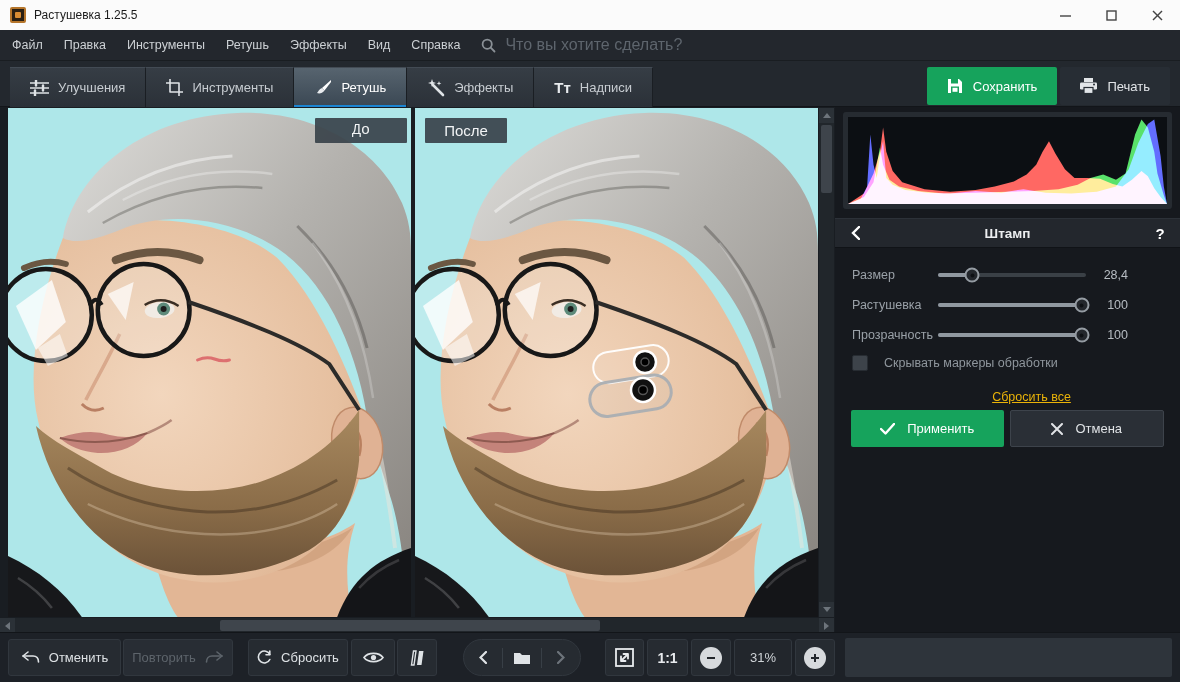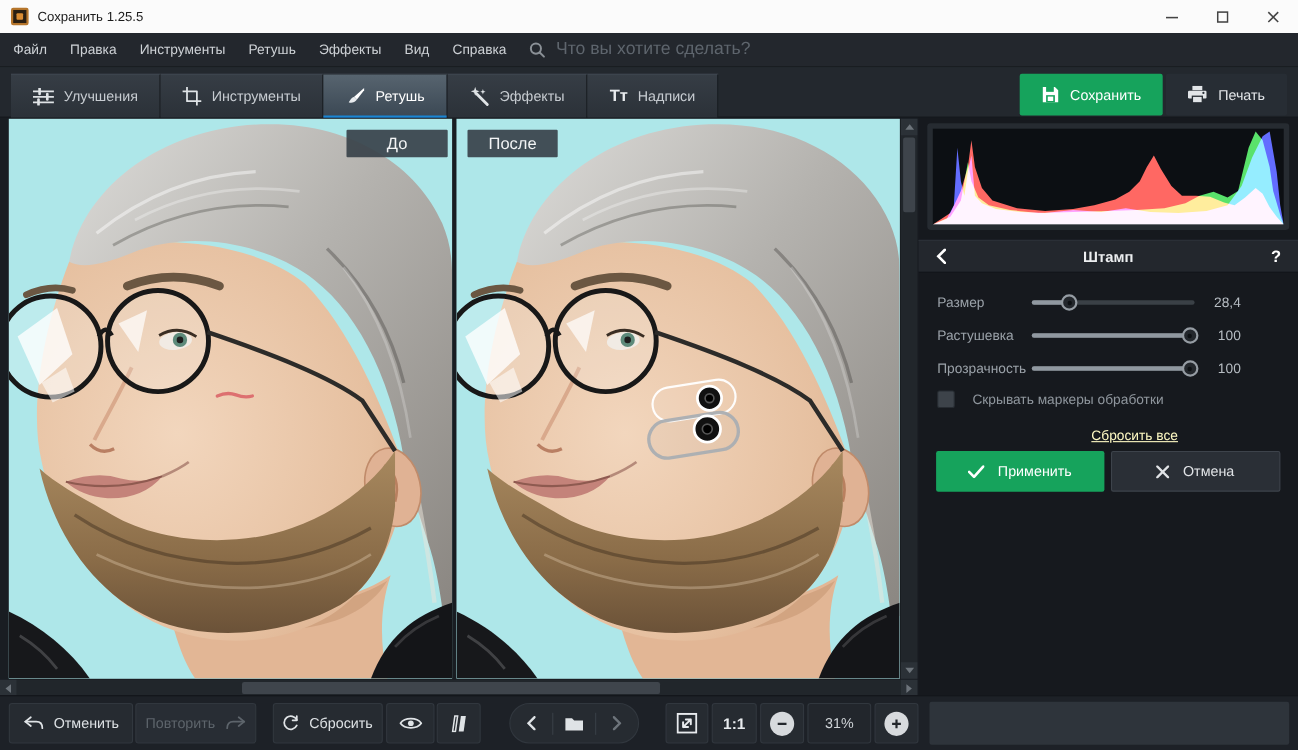--- a/index.html
+++ b/index.html
@@ -31,21 +31,21 @@
   .tab.active::after { content:""; position:absolute; left:0; bottom:-1px; width:100%; height:3px; background:#1a85d3; }
   .tab svg { flex:0 0 auto; }
   .tt-glyph { font-size:15px; font-weight:bold; color:#e8ebee; letter-spacing:0; }
   .top-actions { position:absolute; right:10px; top:6px; height:38px; display:flex; gap:3px;margin-left:16px; }
   .btn-save { display:flex; align-items:center; gap:10px; padding:0 20px; background:#16a35c; border-radius:2px; color:#fff; font-size:13px; cursor:pointer; }
   .btn-print { display:flex; align-items:center; gap:10px; padding:0 20px; background:#272d34; border-radius:2px; color:#e2e5e8; font-size:13px; cursor:pointer; }
 
   
   .workspace { position:absolute; left:0; top:107px; width:835px; height:525px; background:#191d22; }
   .pane { position:absolute; top:1px; height:509px; overflow:hidden; background:#aee7e9; }
-  .pane.left { left:8px; width:403px; }
+  .pane.left { left:8px; width:403px;font-family:Liberation Mono, monospace; }
   .pane.right { left:415px; width:403px; }
   .pane svg.photo { position:absolute; left:0; top:0; width:100%; height:100%; }
   .badge { position:absolute; top:10px; background:rgba(56,66,74,.92); color:#f2f4f5; font-size:15px; padding:4px 0; width:92px; text-align:center; border-radius:1px; }
   .badge.before { right:4px; }
   .badge.after { left:10px; width:82px; }
 
   .stamp-markers { position:absolute; left:160px; top:228px; width:120px; height:90px; }
 
   
   .vscroll { position:absolute; left:819px; top:1px; width:15px; height:509px; background:#21262b; }
@@ -88,21 +88,21 @@
   .slider-fill { position:absolute; left:0; top:0; height:4px; background:#9098a0; border-radius:2px; }
   .slider-thumb { position:absolute; top:50%; width:15px; height:15px; border-radius:50%; background:#23272c; border:2px solid #959ca3; transform:translate(-50%,-50%); }
   .slider-thumb::after { content:""; position:absolute; left:50%; top:50%; width:4px; height:4px; border-radius:50%; background:#0e1114; transform:translate(-50%,-50%); }
   .slider-value { flex:1; text-align:right; padding-right:52px; color:#b7bdc3; font-size:12.5px; }
 
   .check-row { position:absolute; left:17px; top:248px; display:flex; align-items:center; gap:16px; cursor:pointer; }
   .checkbox { width:16px; height:16px; background:#3d434a; border:1px solid #272c32; border-radius:2px; }
   .check-label { color:#8f969d; font-size:12.5px; }
 
   .reset-link { position:absolute; left:0; top:280px; width:345px; text-align:center; }
-  .reset-link span { color:#fef9c3; font-size:12.5px; text-decoration:underline; cursor:pointer;margin-left:48px; }
+  .reset-link span { color:#eab308; font-size:12.5px; text-decoration:underline; cursor:pointer;margin-left:48px; }
 
   .apply-row { position:absolute; left:16px; top:303px; width:313px; display:flex; gap:6px; }
   .btn-apply { flex:1; height:37px; background:#16a35c; border-radius:2px; display:flex; align-items:center; justify-content:center; gap:12px; color:#fff; font-size:13px; cursor:pointer; }
   .btn-cancel { flex:1; height:37px; background:#2a2f36; border:1px solid #3d434b; border-radius:2px; display:flex; align-items:center; justify-content:center; gap:12px; color:#e0e3e6; font-size:13px; cursor:pointer; }
 
   .icon-stroke { stroke:#dfe3e6; stroke-width:1.6; fill:none; stroke-linecap:round; stroke-linejoin:round; }
   .icon-dim { stroke:#5d646b; }
 </style>
 </head>
 <body>
@@ -176,21 +176,21 @@
         <path d="M0,448 C30,462 55,482 74,509 L0,509 Z" fill="#17181b"></path>
         <path d="M10,470 Q30,482 44,500" stroke="rgba(255,255,255,.18)" stroke-width="2.5" fill="none"></path>
         <path d="M330,509 C344,472 368,452 404,440 L404,509 Z" fill="#141518"></path>
         <path d="M352,480 Q368,462 392,452" stroke="rgba(255,255,255,.15)" stroke-width="2.5" fill="none"></path>
       </symbol>
     </defs>
   </svg>
 
   <div class="titlebar">
     <div class="app-icon"></div>
-    <div class="title">Сохранить 1.25.5</div>
+    <div class="title">Растушевка 1.25.5</div>
     <div class="win-controls">
       <div class="win-btn">
           <svg width="11" height="11">
             <line x1="0" y1="6" x2="11" y2="6"></line>
           </svg>
         </div>
       <div class="win-btn">
           <svg width="11" height="11">
             <rect x="1" y="1" width="9" height="9"></rect>
           </svg>

